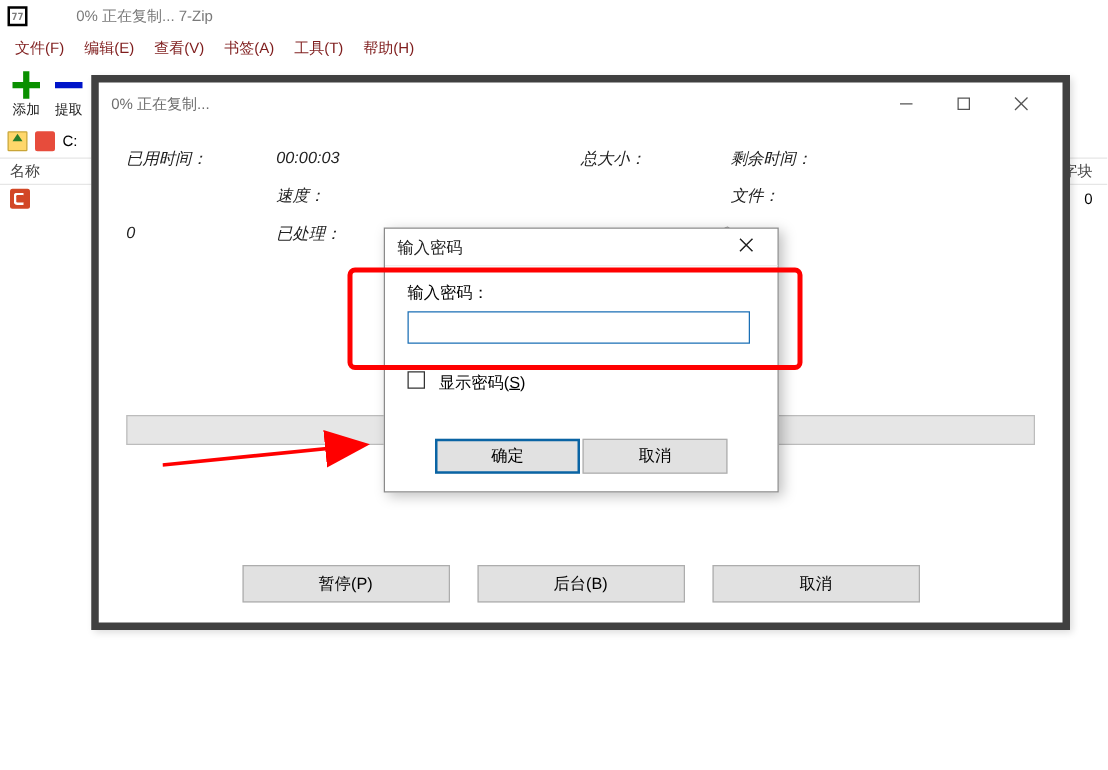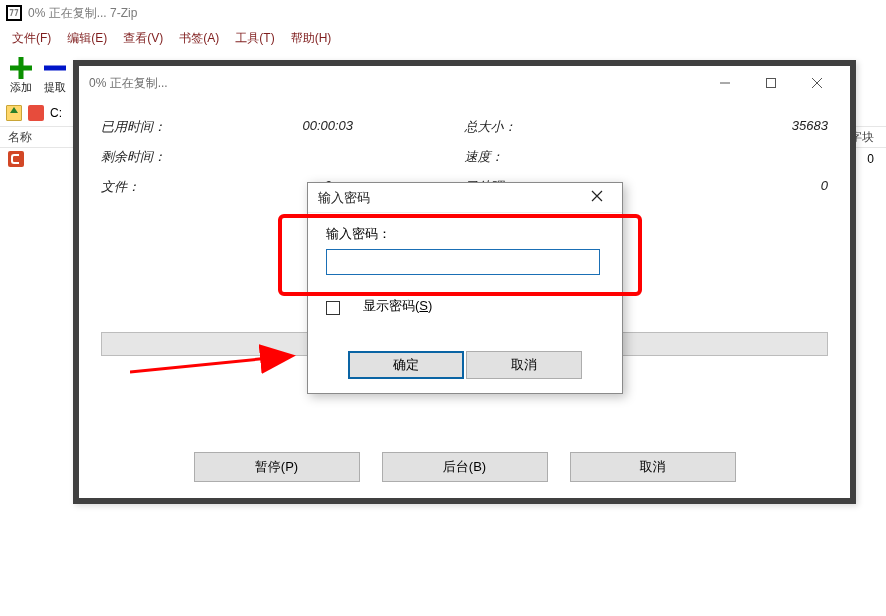--- a/index.html
+++ b/index.html
@@ -14,20 +14,21 @@
   }
 
   
   .main-titlebar {
     height: 26px;
     background: #ffffff;
     display: flex;
     align-items: center;
     padding: 0 6px;
     color: #7a7a7a;
+    gap: 33px;
   }
   .app-icon-7z {
     width: 16px; height: 16px;
     border: 2px solid #000;
     position: relative;
     margin-right: 6px;
     background: #fff;
     display:flex; align-items:center; justify-content:center;
     font-size: 8px; font-weight:bold; font-family: monospace;
   }
@@ -123,21 +124,21 @@
 
   .stats-grid {
     display: grid;
     grid-template-columns: 120px 1fr 120px 1fr;
     row-gap: 12px;
     padding: 18px 22px 6px 22px;
     font-size: 13px;
     color: #222;
     font-style: italic;
   }
-  .stats-grid .val { text-align: center; padding-right: 30px;}
+  .stats-grid .val { text-align: left; padding-right: 30px;}
   .stats-grid .lbl2 { padding-left: 0;}
   .stats-grid .val2 { text-align: right;}
 
   .progressbar-wrap { padding: 130px 22px 0 22px; }
   .progressbar {
     height: 24px;
     border: 1px solid #bcbcbc;
     background: #e6e6e6;
   }
 
@@ -174,21 +175,21 @@
   .pwd-close { margin-left:auto; width:30px; text-align:center; }
   .pwd-body { padding: 12px 18px; font-size: 13px;}
   .pwd-label { margin-bottom: 6px;}
   .pwd-input {
     width: 274px; height: 26px;
     border: 1px solid #1a6fb5;
     outline: none;
     padding: 0 4px;
     font-family: inherit;
   }
-  .pwd-check-row { margin-top: 22px; display:flex; align-items:flex-end; gap:23px;}
+  .pwd-check-row { margin-top: 22px; display:flex; align-items:flex-start; gap:11px;}
   .pwd-check { width:14px;height:14px; border:1px solid #333; }
   .pwd-check-label u { text-decoration: underline;}
   .pwd-buttons { position:absolute; bottom:14px; left:0; right:0; display:flex; justify-content:center; gap:2px;}
   .pwd-buttons button {
     width: 116px; height: 28px;
     background: #e1e1e1;
     border: 1px solid #adadad;
     font-family: inherit; font-size: 13px;
     cursor: pointer;
   }
@@ -278,21 +279,20 @@
             <path d="M1 1l10 10M11 1L1 11" stroke-width="1"></path>
           </svg>
       </div>
     </div>
   </div>
 
   <div class="stats-grid">
     <div class="lbl">已用时间：</div>
     <div class="val">00:00:03</div>
     <div class="lbl2">总大小：</div>
-    <div class="val2">35683</div>
 
     <div class="lbl">剩余时间：</div>
     <div class="val"></div>
     <div class="lbl2">速度：</div>
     <div class="val2"></div>
 
     <div class="lbl">文件：</div>
     <div class="val">0</div>
     <div class="lbl2">已处理：</div>
     <div class="val2">0</div>

